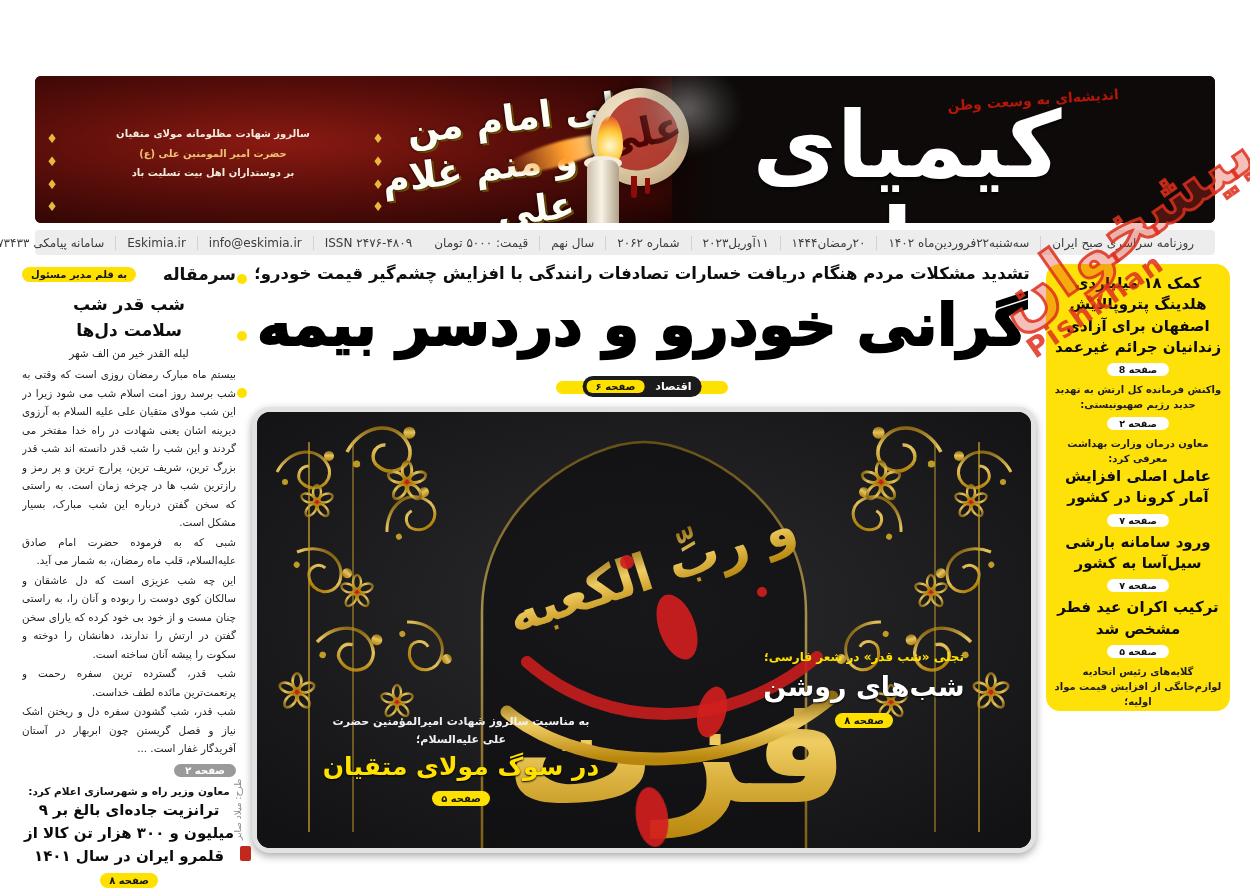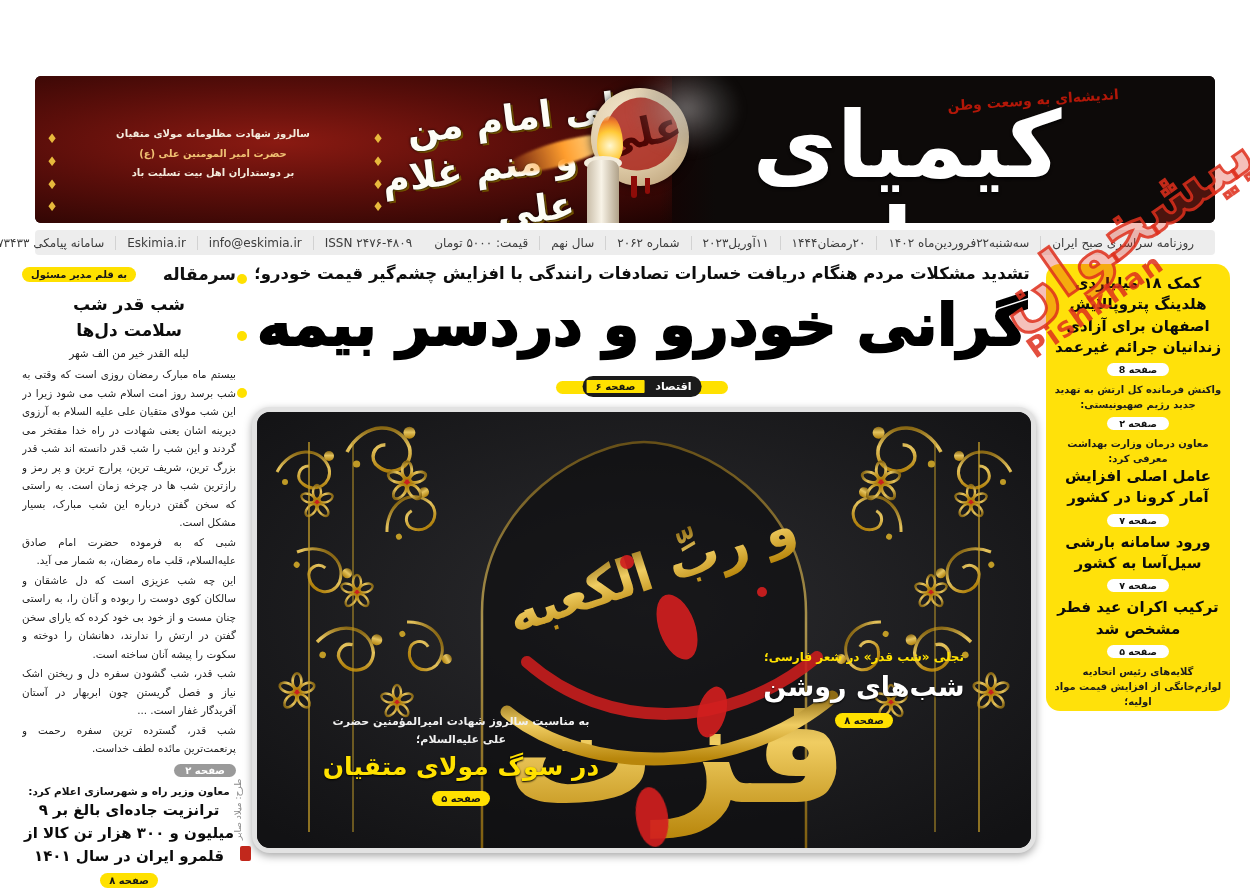--- a/index.html
+++ b/index.html
@@ -58,21 +58,21 @@
   .divider-dot { position:absolute; width:10px; height:10px; border-radius:50%; background:#ffe100; left:237px; }
 
   
   .lead { position:absolute; left:248px; top:264px; width:788px; text-align:center; direction:rtl; }
   .lead-kicker { font-size:16.5px; font-weight:bold; color:#0d0d0d; }
   .lead-headline { font-size:58px; font-weight:bold; color:#000; letter-spacing:-2px; line-height:1.45; -webkit-text-stroke:2px #000; }
   .ribbon-wrap { position:relative; height:24px; margin-top:8px; }
   .ribbon { position:absolute; left:50%; transform:translateX(-50%); top:6px; width:172px; height:13px; background:#ffe100; border-radius:7px; }
   .section-pill { position:absolute; left:50%; transform:translateX(-50%); top:1px; background:#1b1b1b; border-radius:11px; height:21px; display:flex; align-items:center; direction:rtl; padding:0 4px; gap:5px; }
   .section-name { color:#fff; font-size:11px; font-weight:bold; padding:0 6px; white-space:nowrap; }
-  .section-page { background:#ffe100; color:#111; border-radius:1px; font-size:10px; font-weight:bold; padding:1px 9px; white-space:nowrap; }
+  .section-page { background:#ffe100; color:#111; border-radius:6px; font-size:10px; font-weight:bold; padding:1px 9px; white-space:nowrap; }
 
   
   .poster { position:relative; margin-top:8px; width:784px; height:446px; border-radius:18px; background:#141416; border:5px solid #e2e2e2; box-shadow:0 3px 8px rgba(0,0,0,.35); overflow:hidden; }
   .poster svg { display:block; }
   .cap { position:absolute; text-align:center; direction:rtl; }
   .cap-left { left:64px; bottom:42px; width:280px; }
   .cap-left .cap-kicker { color:#f1f1f1; font-size:11px; font-weight:bold; line-height:1.65; }
   .cap-left .cap-headline { color:#ffe100; font-size:25px; font-weight:bold; margin:3px 0 6px; text-shadow:0 1px 2px #000; }
   .cap-right { right:52px; bottom:120px; width:230px; }
   .cap-right .cap-kicker { color:#ffe100; font-size:12px; font-weight:bold; line-height:1.65; }
@@ -154,22 +154,22 @@
     </div>
     <div class="ed-title">
       <div>شب قدر شب</div>
       <div>سلامت دل‌ها</div>
     </div>
     <div class="ed-sub">لیله القدر خیر من الف شهر</div>
     <div class="ed-body">
       <p>بیستم ماه مبارک رمضان روزی است که وقتی به شب برسد روز امت اسلام شب می شود زیرا در این شب مولای متقیان علی علیه السلام به آرزوی دیرینه اشان یعنی شهادت در راه خدا مفتخر می گردند و این شب را شب قدر دانسته اند شب قدر بزرگ ترین، شریف ترین، پرارج ترین و پر رمز و رازترین شب ها در چرخه زمان است. به راستی که سخن گفتن درباره این شب مبارک، بسیار مشکل است.</p>
       <p>شبی که به فرموده حضرت امام صادق علیه‌السلام، قلب ماه رمضان، به شمار می آید.</p>
       <p>این چه شب عزیزی است که دل عاشقان و سالکان کوی دوست را ربوده و آنان را، به راستی چنان مست و از خود بی خود کرده که یارای سخن گفتن در ارتش را ندارند، دهانشان را دوخته و سکوت را پیشه آنان ساخته است.</p>
+      <p>شب قدر، گسترده ترین سفره رحمت و پرنعمت‌ترین مائده لطف خداست.</p>
       <p>شب قدر، شب گشودن سفره دل و ریختن اشک نیاز و فصل گریستن چون ابربهار در آستان آفریدگار غفار است. ...</p>
-      <p>شب قدر، گسترده ترین سفره رحمت و پرنعمت‌ترین مائده لطف خداست.</p>
     </div>
     <span class="pill-gray">صفحه ۲</span>
 
     <div class="ed-item">
       <div class="ed-kicker">معاون وزیر راه و شهرسازی اعلام کرد:</div>
       <div class="ed-headline">ترانزیت جاده‌ای بالغ بر ۹ میلیون و ۳۰۰ هزار تن کالا از قلمرو ایران در سال ۱۴۰۱</div>
       <span class="pill-yellow">صفحه ۸</span>
     </div>
     
   </div>

